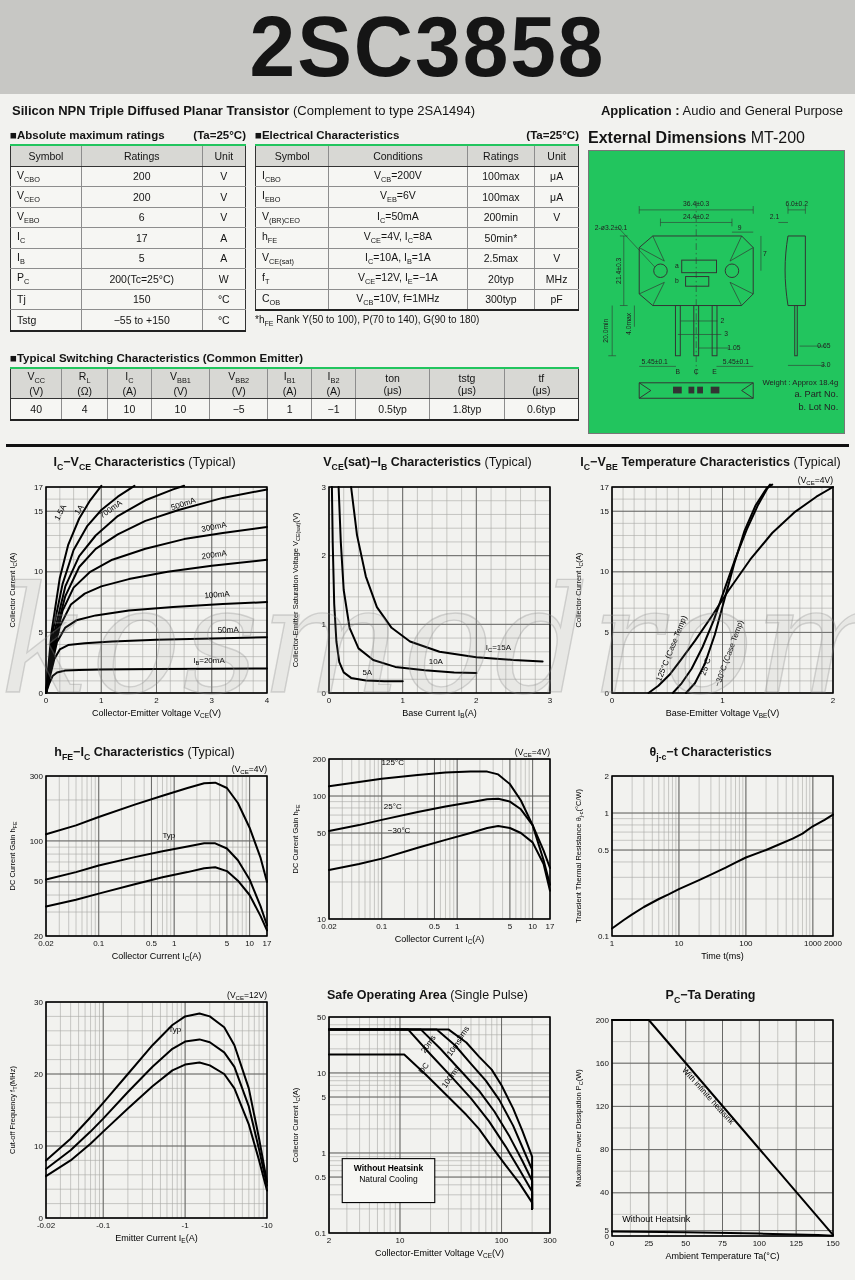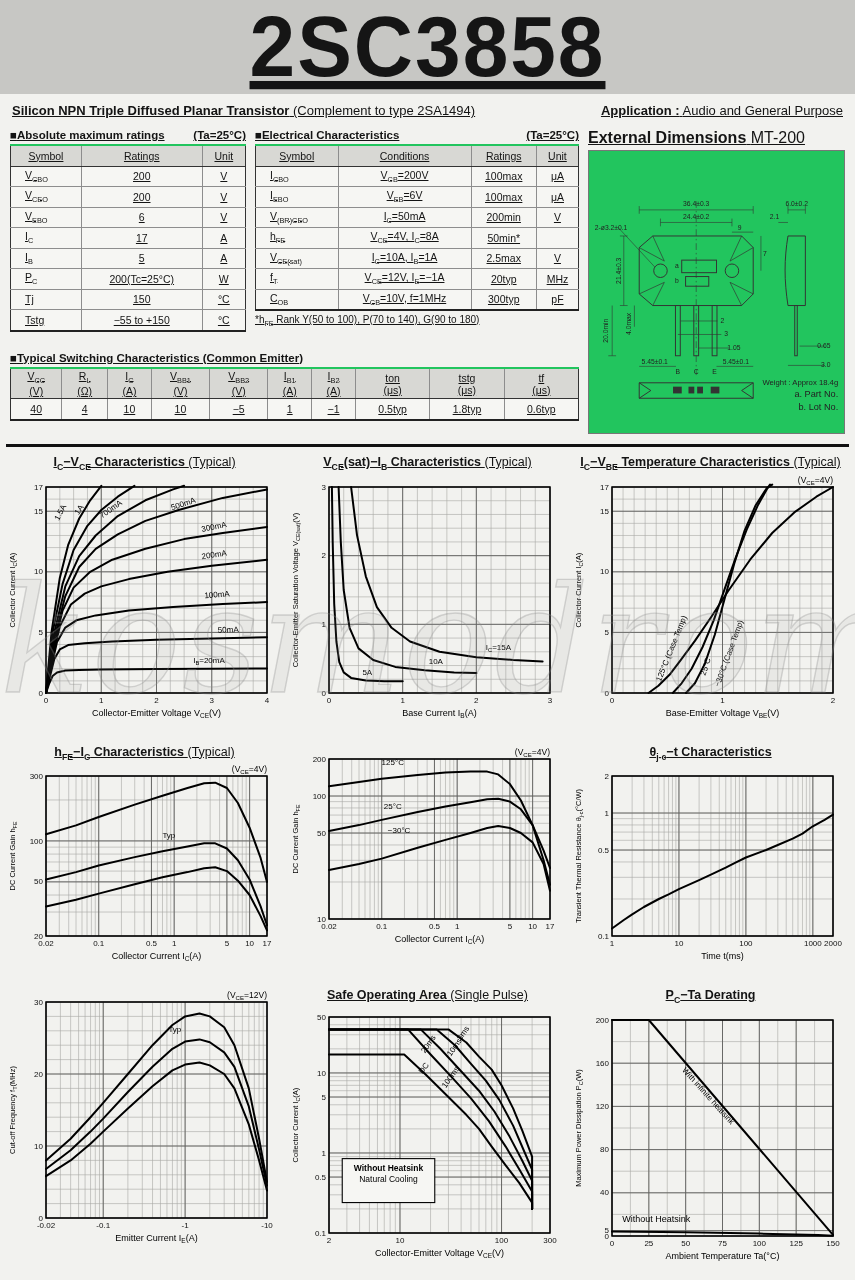--- a/index.html
+++ b/index.html
@@ -1,35 +1,35 @@
 <!DOCTYPE html>
 <html><head>
 <meta charset="utf-8">
 <style>
   html,body{margin:0;padding:0;background:#e8e8e6;}
   .page{width:855px;height:1280px;position:relative;background:#f2f2ef;
-        font-family:"Liberation Sans","DejaVu Sans",sans-serif;color:#141414;overflow:hidden;text-decoration:underline;}
+        font-family:"Liberation Sans","DejaVu Sans",sans-serif;color:#141414;overflow:hidden;}
   
   .banner{height:94px;background:#c7c7c4;display:flex;align-items:center;justify-content:center;}
   .banner h1{margin:0;font-size:82px;font-weight:bold;letter-spacing:2px;color:#151515;transform:scaleY(1.03);}
   
   .subrow{display:flex;justify-content:space-between;align-items:flex-end;padding:9px 12px 2px;font-size:13px;}
   .b{font-weight:bold;}
   
   .topgrid{display:grid;grid-template-columns:236px 324px 1fr;grid-template-rows:auto auto;
            grid-template-areas:"amr ec ext" "sw sw ext";column-gap:9px;row-gap:6px;padding:8px 10px 0;}
   .amr{grid-area:amr}.ec{grid-area:ec}.ext{grid-area:ext}.sw{grid-area:sw}
   .sec-head{display:flex;justify-content:space-between;align-items:flex-start;font-size:11.5px;font-weight:bold;margin:1px 0 3px;}
   table{border-collapse:collapse;width:100%;font-size:10.5px;background:#f6f6f3;
         border-top:2px solid #22c55e;border-bottom:2px solid #222;}
   th,td{border:1px solid #8d8d8d;padding:1px 3px;text-align:center;height:17.5px;}
   thead th{background:#d8d8d4;font-weight:normal;border-bottom:1.5px solid #333;}
   td:first-child,th:first-child{border-left:1.2px solid #333;}
   td:last-child,th:last-child{border-right:1.2px solid #333;}
-  tbody td:first-child{text-align:left;padding-left:14px;}
+  tbody td:first-child{text-align:left;padding-left:6px;}
   .sw tbody td{text-align:center;}
   .sw tbody td:first-child{text-align:center;padding-left:3px;}
   .footnote{font-size:10px;margin-top:3px;}
   sub{font-size:0.7em;}
   
   .ext-head{font-size:16px;margin:1px 0 3px;}
   .ext-box{border:1.2px solid #777;background:#22c55e;height:282px;}
   
   .divider{height:3px;background:#111;margin:10px 6px 4px;}
   

